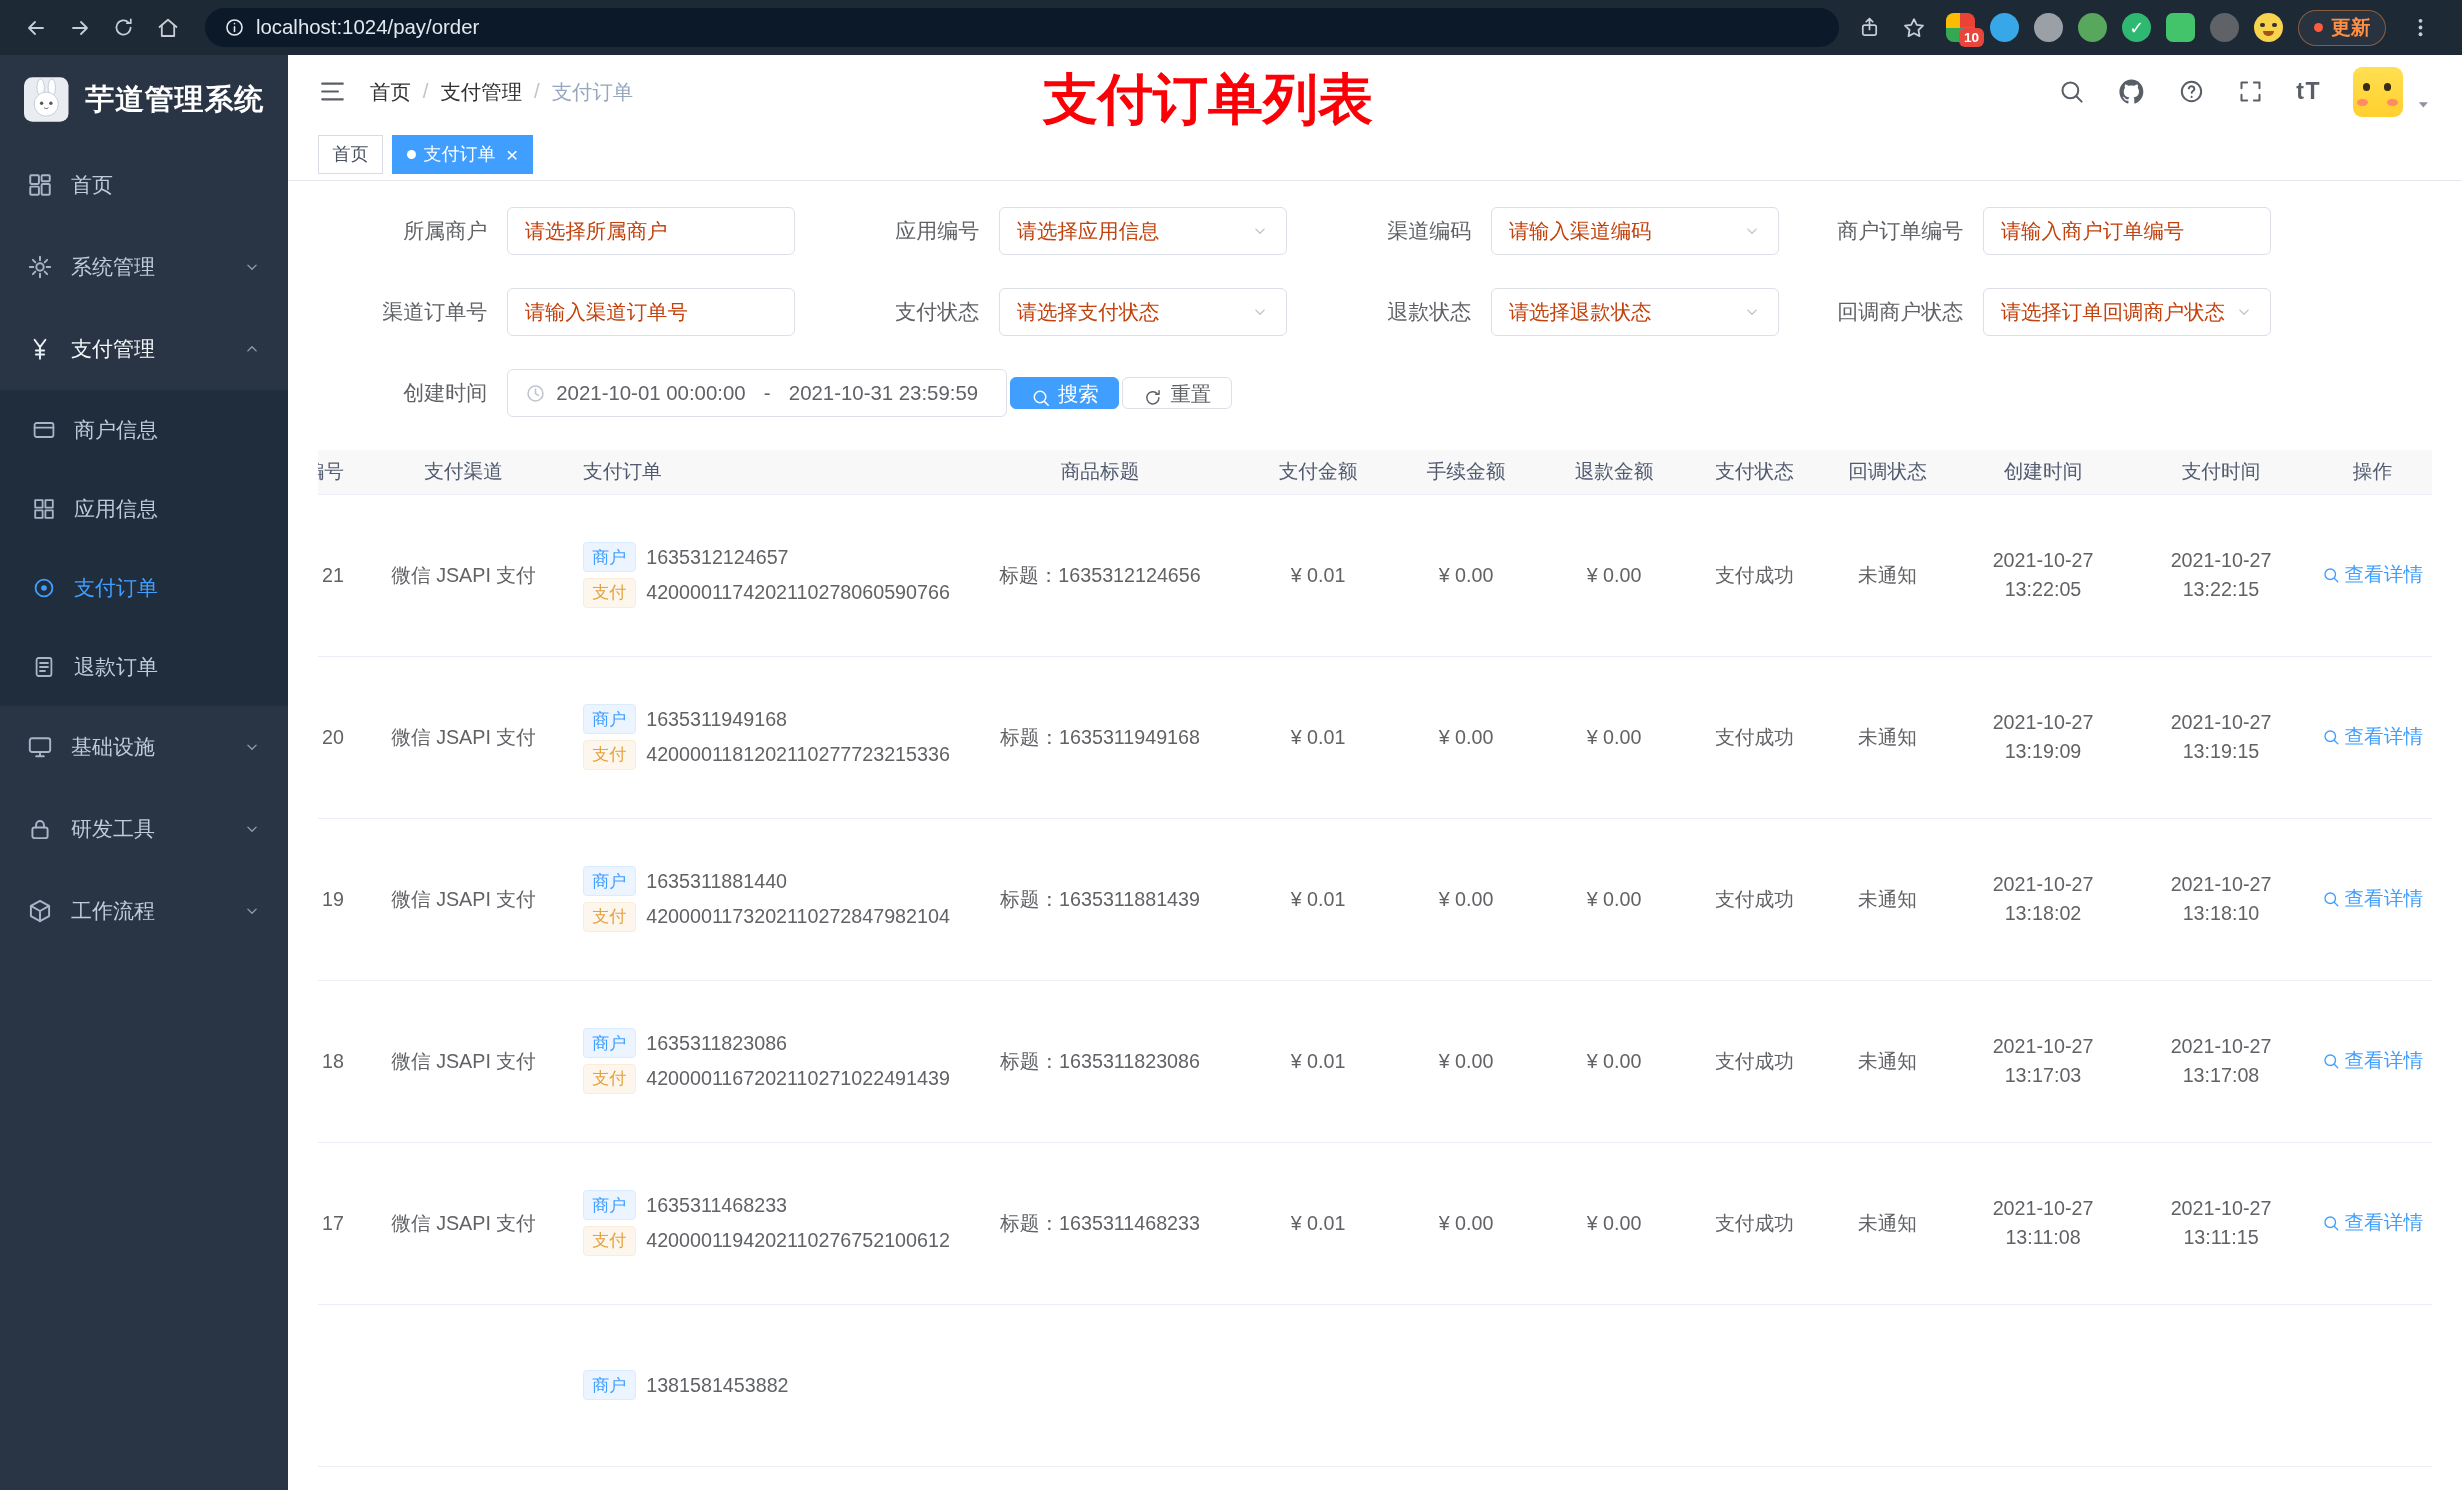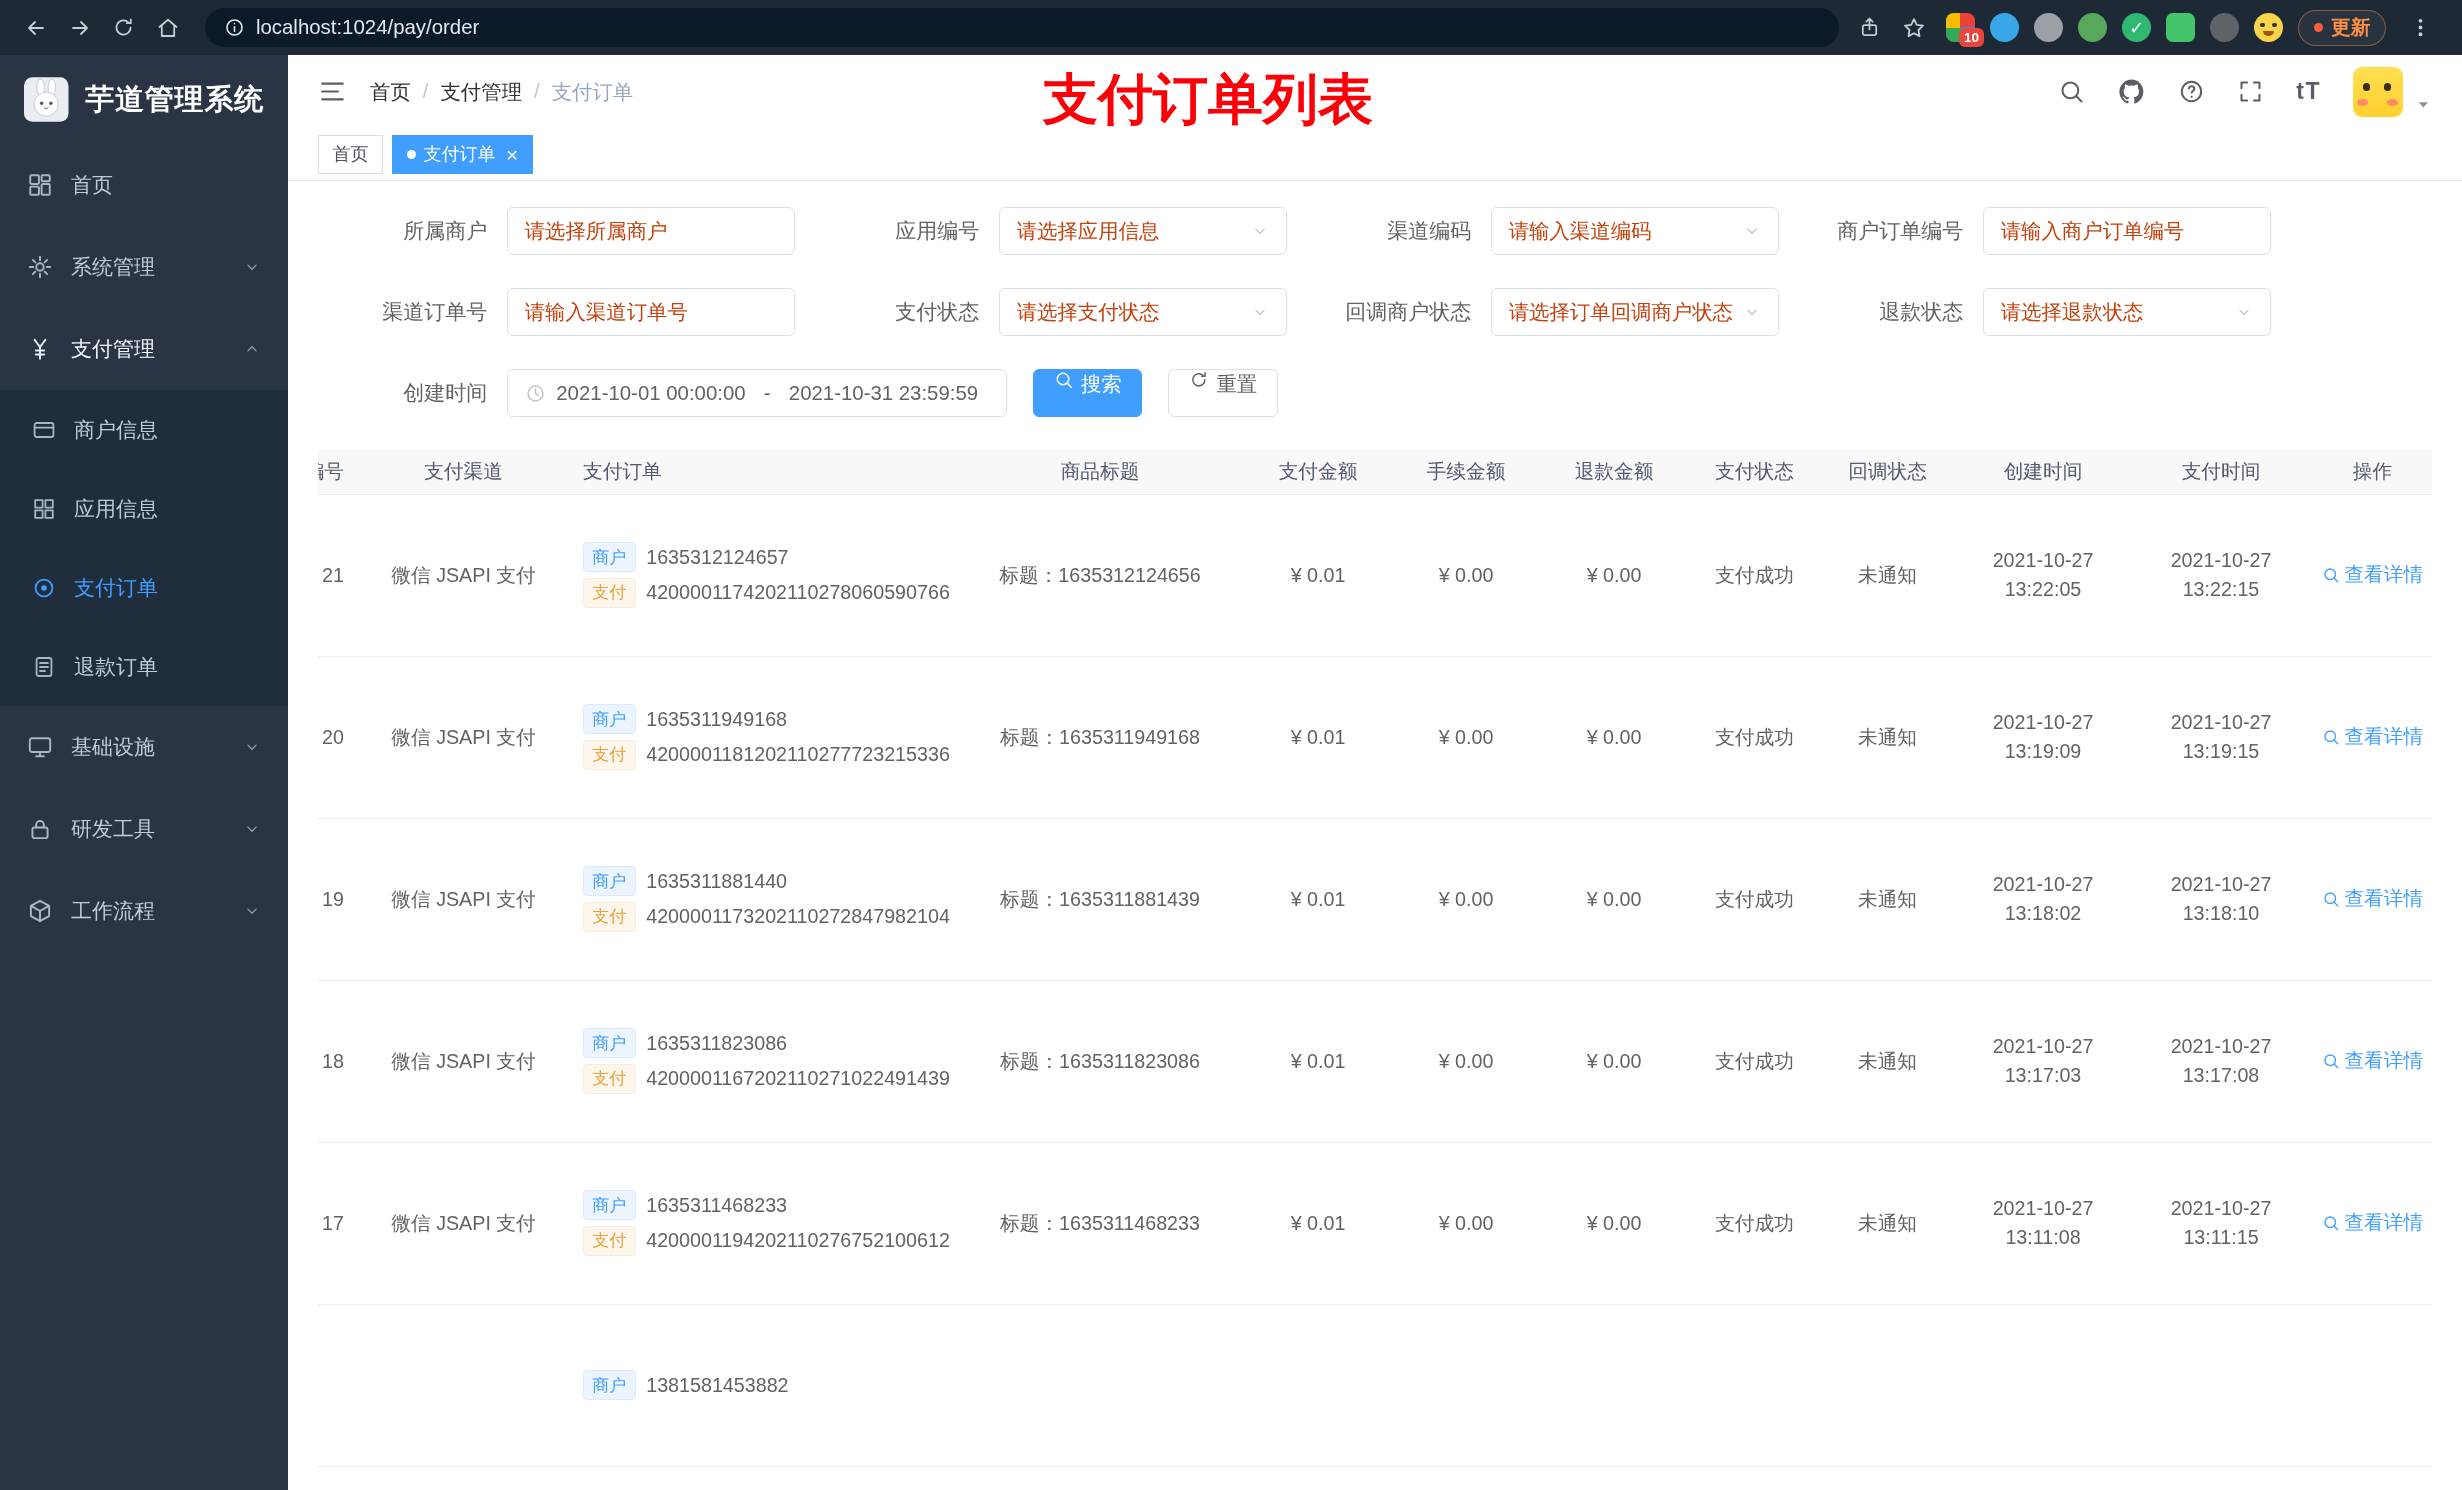--- a/index.html
+++ b/index.html
@@ -75,21 +75,21 @@
   .f-group { width:492px; display:flex; align-items:center; flex:0 0 auto; }
   .f-group-date { width:auto; }
   .f-label { width:204px; text-align:right; padding-right:19.7px; font-size:21px; color:#606266; flex:0 0 auto; white-space:nowrap; }
   .control { width:288px; height:48px; border:1.5px solid #dcdfe6; border-radius:6px; display:flex; align-items:center; gap:7.6px; padding:0 16.7px; font-size:20.4px; background:#fff; }
   .control .ph { flex:1 1 auto; color:#c2410c; white-space:nowrap; overflow:hidden; }
   .control .sel-arrow { color:#c0c4cc; display:flex; flex:0 0 auto; }
   .date-range { width:500px; color:#606266; gap:10.6px; }
   .d-ic { color:#c0c4cc; display:flex; flex:0 0 auto; }
   .d-text { color:#606266; white-space:nowrap; }
   .d-sep { color:#606266; padding:0 7.6px; }
-  .btn { height:48px; border-radius:6px; display:inline-flex; align-items:flex-start; gap:7.6px; padding:0 19.7px; font-size:20.4px; margin-left:26px; cursor:pointer; font-family:inherit; }
+  .btn { height:32px; border-radius:6px; display:inline-flex; align-items:flex-end; gap:7.6px; padding:0 19.7px; font-size:20.4px; margin-left:3px; cursor:pointer; font-family:inherit; }
   .btn-primary { background:#409eff; border:1.5px solid #409eff; color:#fff; }
   .btn-plain { background:#fff; border:1.5px solid #dcdfe6; color:#606266; }
 
   
   .toolbar { display:flex; align-items:center; padding:7.6px 30px 13.6px; flex:0 0 auto; }
   .btn-export { height:47px; border-radius:6px; display:inline-flex; align-items:center; gap:7.6px; padding:0 18px; background:#fdf6ec; border:1.5px solid #f5dab1; color:#e6a23c; font-size:19.7px; cursor:pointer; font-family:inherit; }
   .toolbar-right { margin-left:auto; display:flex; gap:19.7px; }
   .circle-btn { width:44px; height:44px; border-radius:50%; border:1.5px solid #dcdfe6; background:#fff; color:#606266; display:flex; align-items:center; justify-content:center; cursor:pointer; }
 
   
@@ -406,34 +406,34 @@
             <div class="control">
               <span class="ph">请选择支付状态</span>
               <span class="sel-arrow">
                 <svg class="" viewBox="0 0 24 24" width="18" height="18" fill="none" stroke="currentColor" stroke-width="1.8" stroke-linecap="round" stroke-linejoin="round" style="flex:0 0 auto">
                   <path d="M6.5 9.5l5.5 5.5 5.5-5.5"></path>
                 </svg>
               </span>
             </div>
           </div>
           <div class="f-group">
-            <span class="f-label">回调商户状态</span>
+            <span class="f-label">退款状态</span>
             <div class="control">
-              <span class="ph">请选择订单回调商户状态</span>
+              <span class="ph">请选择退款状态</span>
               <span class="sel-arrow">
                 <svg class="" viewBox="0 0 24 24" width="18" height="18" fill="none" stroke="currentColor" stroke-width="1.8" stroke-linecap="round" stroke-linejoin="round" style="flex:0 0 auto">
                   <path d="M6.5 9.5l5.5 5.5 5.5-5.5"></path>
                 </svg>
               </span>
             </div>
           </div>
           <div class="f-group">
-            <span class="f-label">退款状态</span>
+            <span class="f-label">回调商户状态</span>
             <div class="control">
-              <span class="ph">请选择退款状态</span>
+              <span class="ph">请选择订单回调商户状态</span>
               <span class="sel-arrow">
                 <svg class="" viewBox="0 0 24 24" width="18" height="18" fill="none" stroke="currentColor" stroke-width="1.8" stroke-linecap="round" stroke-linejoin="round" style="flex:0 0 auto">
                   <path d="M6.5 9.5l5.5 5.5 5.5-5.5"></path>
                 </svg>
               </span>
             </div>
           </div>
         </div>
       <div class="f-row">
         <div class="f-group f-group-date">

